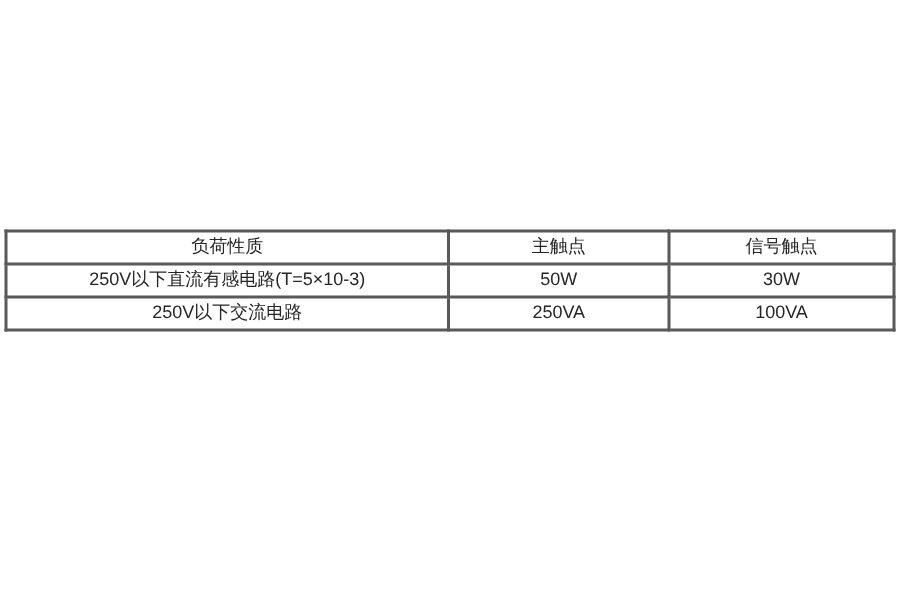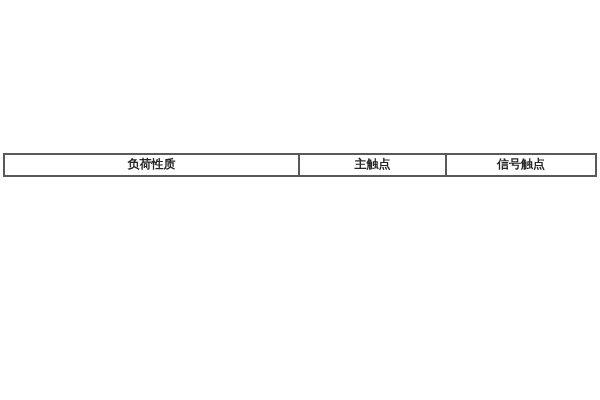--- a/index.html
+++ b/index.html
@@ -24,21 +24,21 @@
     background: #ffffff;
   }
   .spec-table th,
   .spec-table td {
     border: 2px solid #595959;
     height: 20px;
     padding: 0;
     text-align: center;
     vertical-align: middle;
     font-size: 12px;
-    font-weight: 700;
+    font-weight: 400;
     color: #262626;
     line-height: 1.1;
     white-space: nowrap;
     overflow: hidden;
   }
   col.c1 { width: 295px; }
   col.c2 { width: 147px; }
   col.c3 { width: 150px; }
 </style>
 </head>
@@ -51,14 +51,24 @@
     <col class="c3">
   </colgroup>
   <thead>
     <tr>
       <th>负荷性质</th>
       <th>主触点</th>
       <th>信号触点</th>
     </tr>
   </thead>
   <tbody>
+    <tr>
+      <td>250V以下直流有感电路(T=5×10-3)</td>
+      <td>50W</td>
+      <td>30W</td>
+    </tr>
+    <tr>
+      <td>250V以下交流电路</td>
+      <td>250VA</td>
+      <td>100VA</td>
+    </tr>
   </tbody>
 </table>
 
 </body></html>

